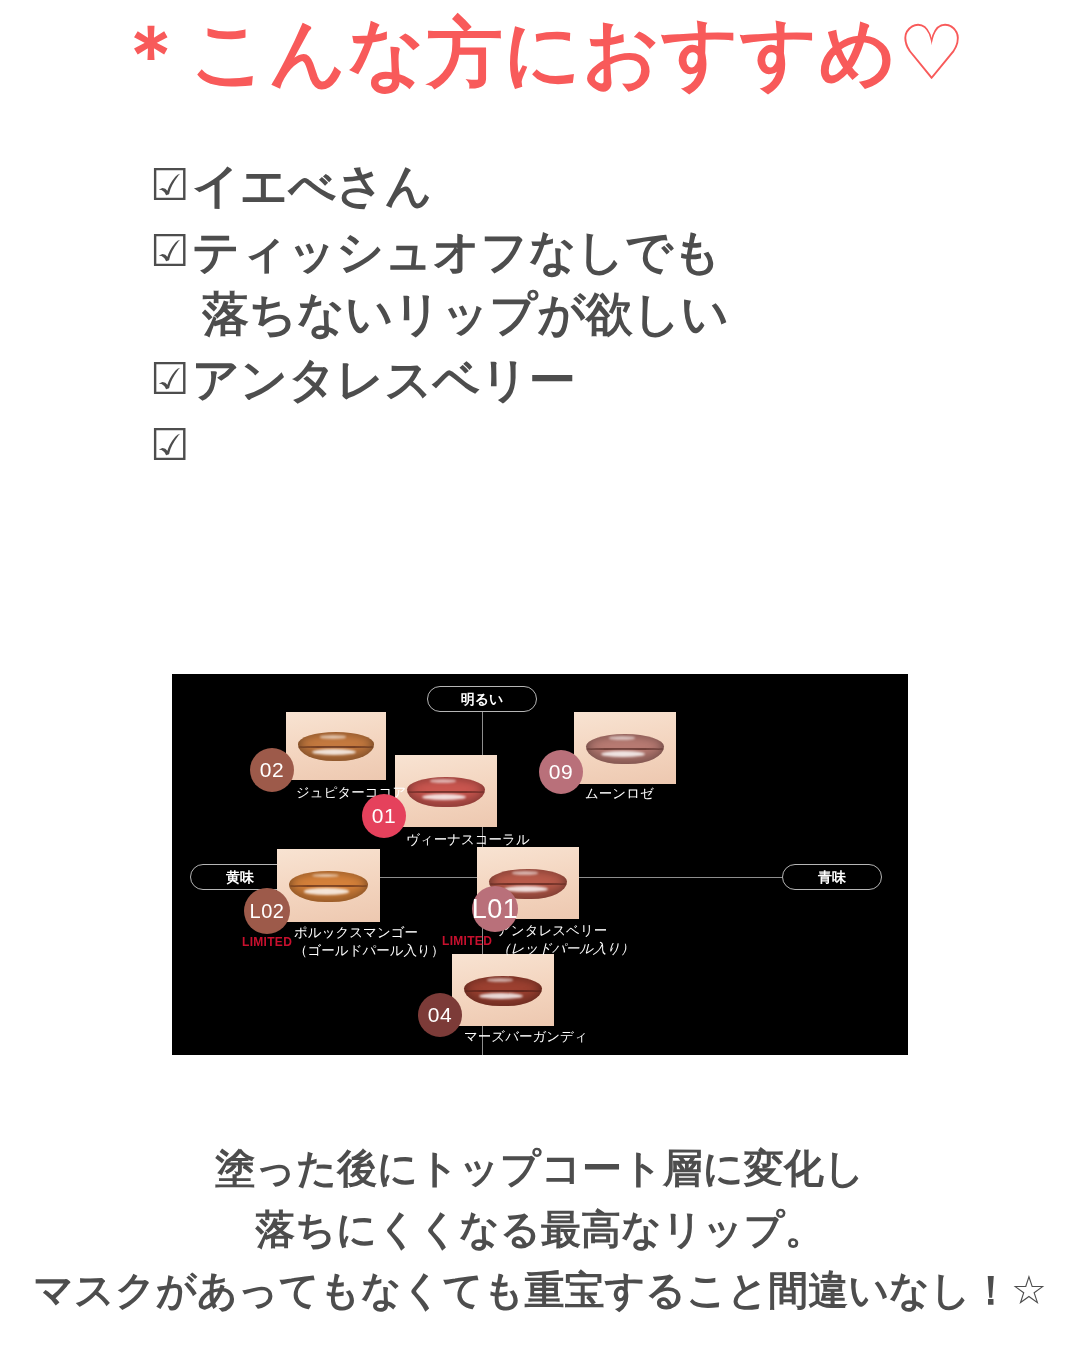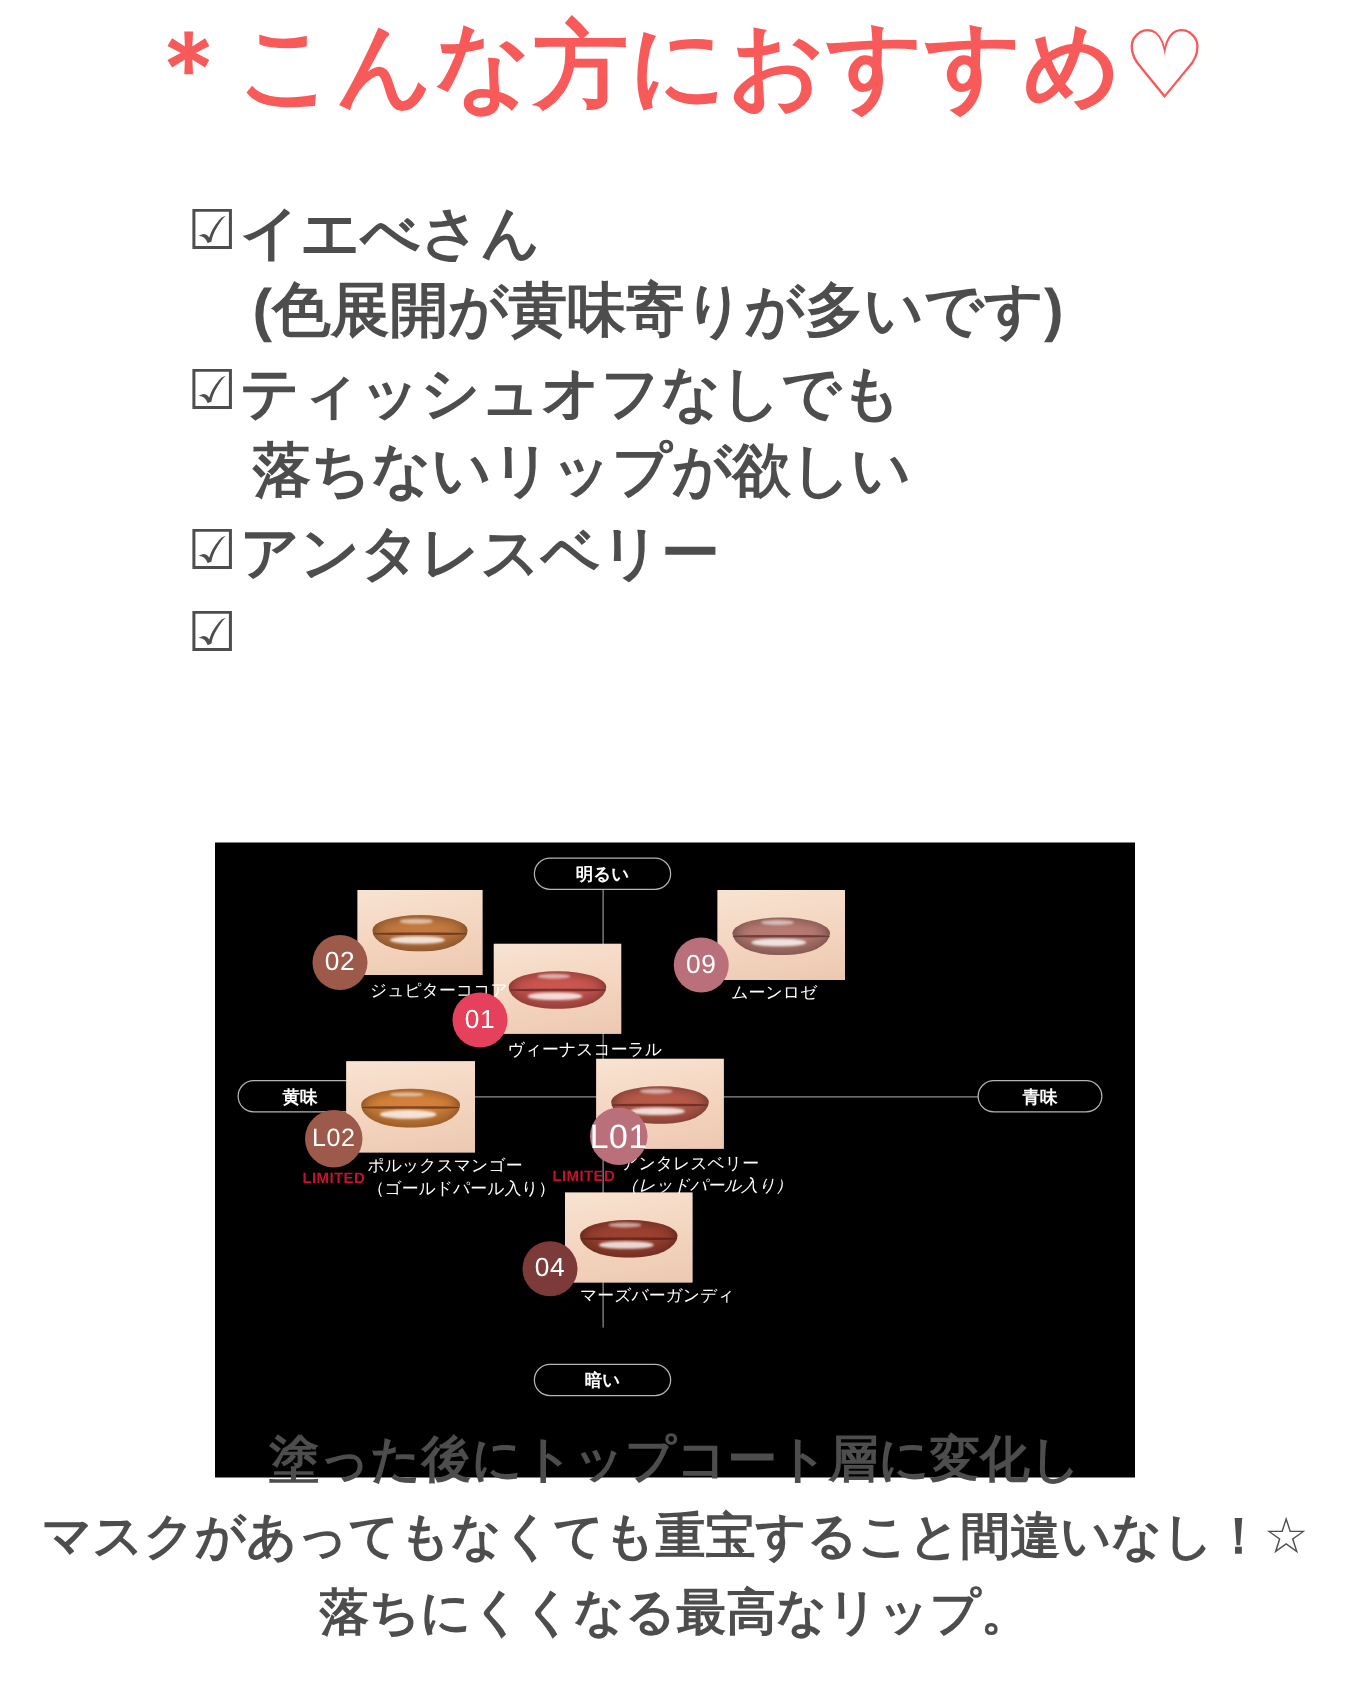--- a/index.html
+++ b/index.html
@@ -62,21 +62,21 @@
     color: #4d4d4d;
     line-height: 1.32;
     padding-left: 52px;
     white-space: nowrap;
   }
 
   
   .chart-panel {
     position: absolute;
     left: 172px; top: 674px;
-    width: 736px; height: 508px;
+    width: 736px; height: 381px;
     background: #000000;
     overflow: hidden;
   }
   .axis-line { position: absolute; background: #8e8e8e; }
   .axis-v { width: 1px; }
   .axis-h { height: 1px; }
 
   .pill {
     position: absolute;
     border: 1px solid #b5b5b5;
@@ -183,21 +183,20 @@
 
   <div class="title">＊こんな方におすすめ♡</div>
 
   <div class="checklist">
 
     <div class="check-item">
       <div class="check-line">
         <span class="check-box">☑</span>
         <span class="check-text">イエべさん</span>
       </div>
-      <div class="sub-line">(色展開が黄味寄りが多いです)</div>
     </div>
 
     <div class="check-item">
       <div class="check-line">
         <span class="check-box">☑</span>
         <span class="check-text">ティッシュオフなしでも</span>
       </div>
       <div class="sub-line">落ちないリップが欲しい</div>
     </div>
 
@@ -281,17 +280,17 @@
       <div class="gloss2"></div>
         <div class="gloss"></div>
     </div>
     <div class="badge" style="left:246px; top:319px; width:44px; height:44px; background:#7c3b38;">04</div>
     <div class="shade-name" style="left:292px; top:354px;">マーズバーガンディ</div>
 
   </div>
 
   <div class="caption">
     <div>塗った後にトップコート層に変化し</div>
+    <div>落ちにくくなる最高なリップ。</div>
     <div>マスクがあってもなくても重宝すること間違いなし！☆</div>
-    <div>落ちにくくなる最高なリップ。</div>
   </div>
 
 </div>
 
 </body></html>

